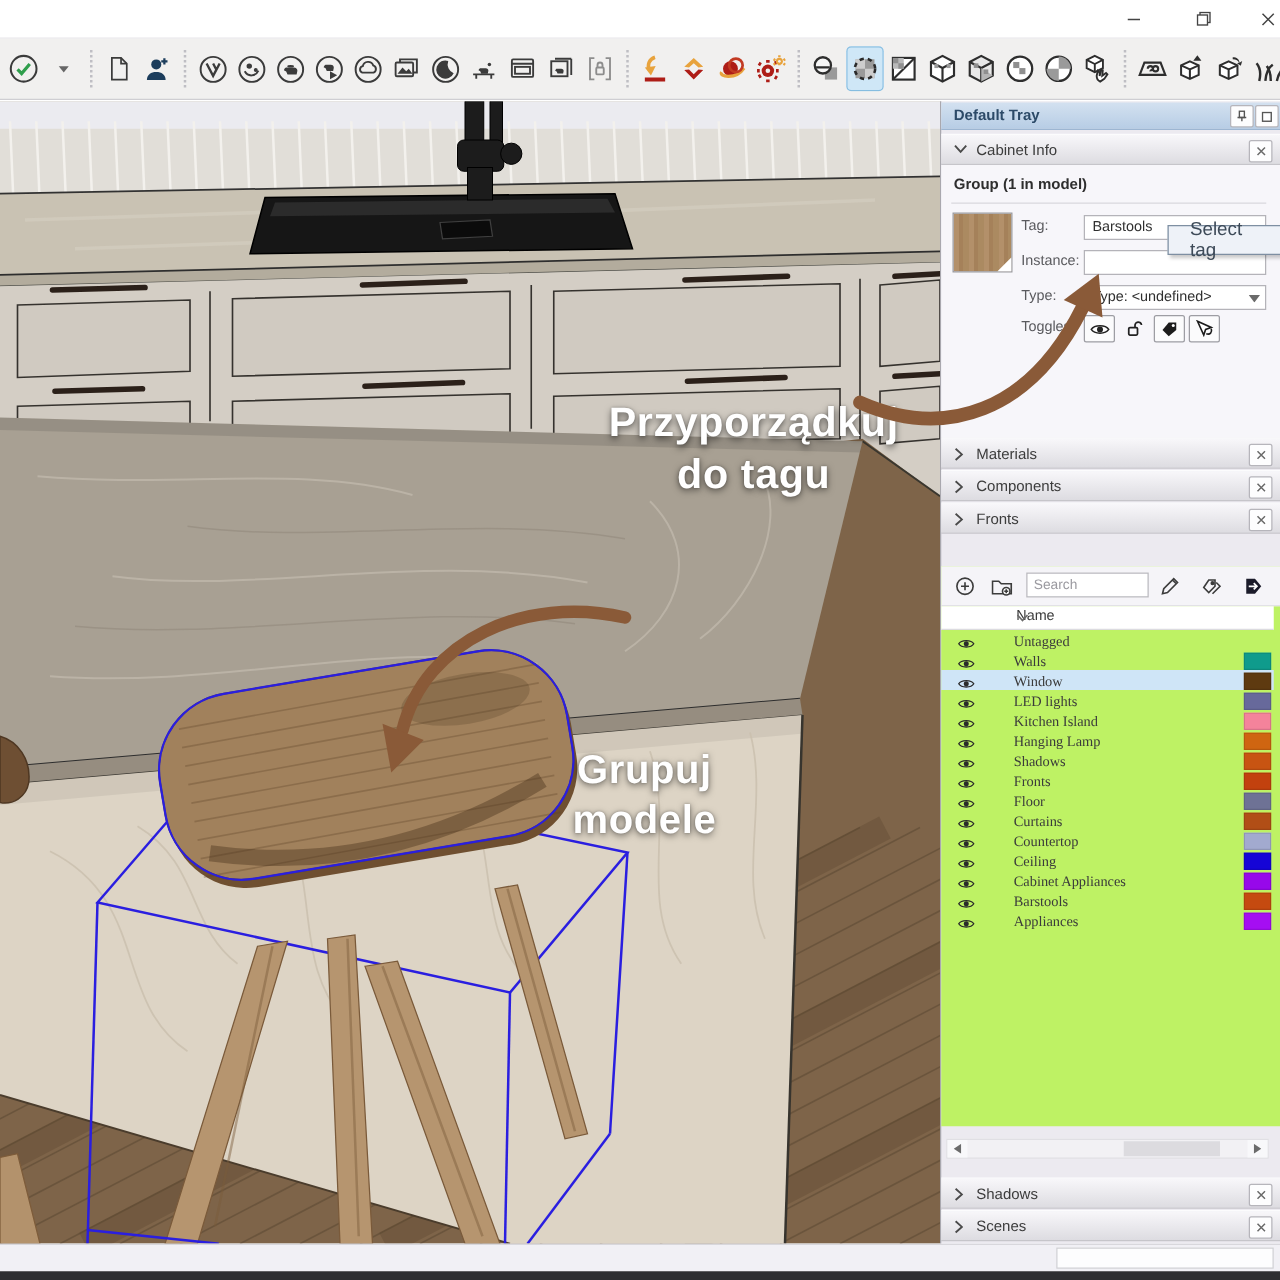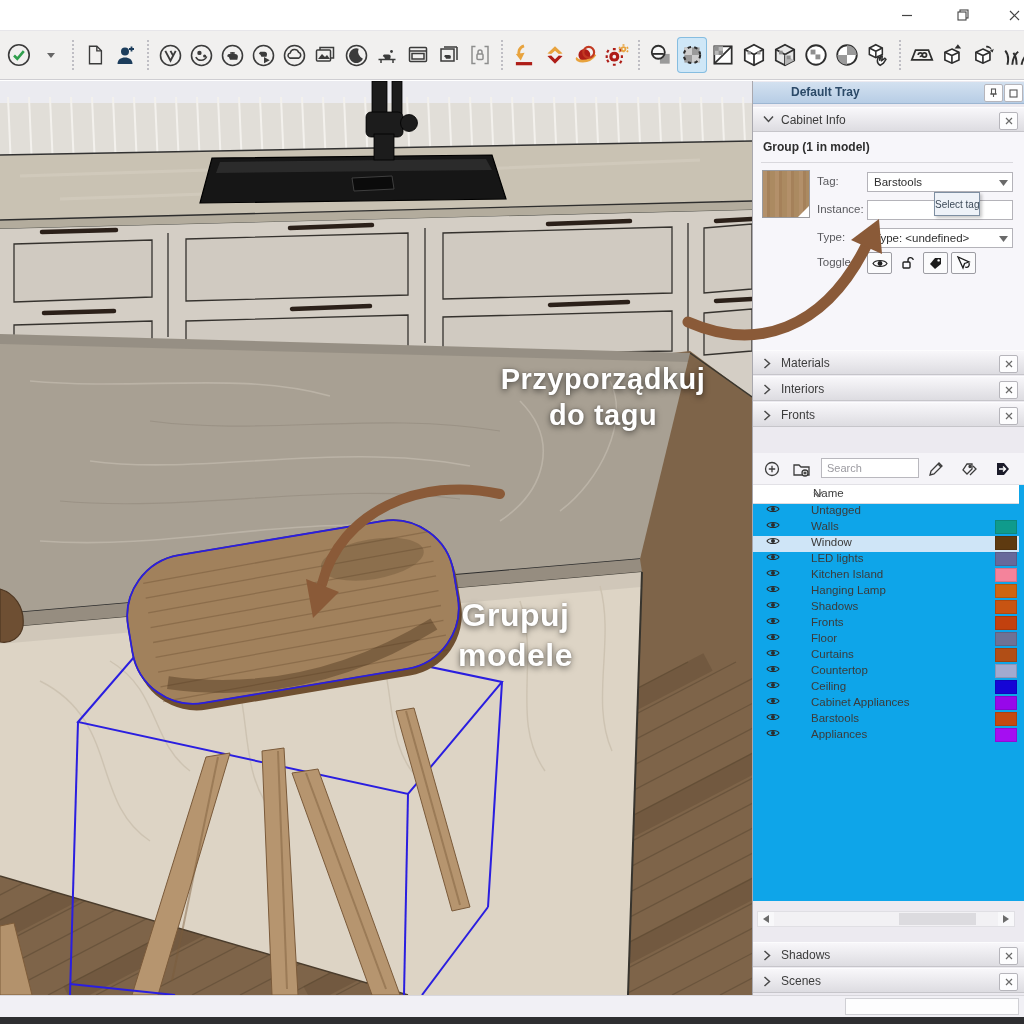--- a/index.html
+++ b/index.html
@@ -12,28 +12,28 @@
   #toolbar{left:0;top:31px;width:1024px;height:49px;background:#f1f0ef;border-bottom:1px solid #cfced2;
     display:flex;align-items:center;padding:0 1px;box-sizing:border-box;}
   .tb-group{display:flex;align-items:center;gap:1px;padding:0 4px;}
   .tb-sep{width:5px;height:30px;border-left:2px dotted #bfbec4;margin:0 2px;}
   .tb-btn{width:30px;height:36px;display:flex;align-items:center;justify-content:center;border-radius:3px;flex:0 0 auto;}
   .tb-btn.active{background:#cfe7f7;box-shadow:0 0 0 1px #86bde0 inset;border-radius:4px;}
   
   #viewport{left:0;top:81px;width:752px;height:914px;background:#d8d4cc;overflow:hidden;}
   .anno{position:absolute;color:#ffffff;font-weight:bold;text-align:center;white-space:pre-line;
     text-shadow:0 2px 6px rgba(0,0,0,.55), 0 0 2px rgba(0,0,0,.25);letter-spacing:.5px;z-index:30;}
-  #anno-assign{left:448px;top:236px;width:310px;font-size:29px;line-height:1.25;margin-top:44px;}
+  #anno-assign{left:448px;top:236px;width:310px;font-size:33px;line-height:1.25;}
   #anno-group{left:398px;top:514px;width:235px;font-size:32px;line-height:1.25;}
   #overlay{left:0;top:0;width:1024px;height:1024px;pointer-events:none;z-index:40;}
   
   #tray{left:752px;top:81px;width:272px;height:914px;background:#eceaf0;border-left:1px solid #a9a8ae;box-sizing:border-box;}
   .tray-hd{position:absolute;left:0;width:272px;height:21px;background:linear-gradient(#d3e1f0,#b7cde5);
     border-bottom:1px solid #9db6d2;}
-  .tray-hd span{position:absolute;left:10px;top:3px;font-size:12px;font-weight:bold;color:#2c4a68;margin-left:28px;}
+  .tray-hd span{position:absolute;left:10px;top:3px;font-size:12px;font-weight:bold;color:#2c4a68;}
   .sec-hd{position:absolute;left:0;width:272px;height:25px;background:linear-gradient(#f8f7fa,#dddce1);
     border-top:1px solid #fcfcfd;border-bottom:1px solid #c6c5ca;box-sizing:border-box;}
   .sec-hd .chev{position:absolute;left:10px;top:7px;}
   .sec-hd .ttl{position:absolute;left:28px;top:5px;font-size:12px;color:#3c3c3c;}
   .xbtn{position:absolute;right:7px;top:4px;width:17px;height:16px;background:#fdfdfe;border:1px solid #b6b5bb;
     border-radius:2px;display:flex;align-items:center;justify-content:center;}
   .panel-body{position:absolute;left:0;width:272px;background:#f7f6fa;}
   
   #ei-summary{position:absolute;left:10px;top:8px;font-size:12px;font-weight:bold;color:#2e2e2e;}
   #ei-hr{position:absolute;left:8px;top:30px;width:252px;border-top:1px solid #d9d8dd;}
@@ -42,33 +42,33 @@
     background:repeating-linear-gradient(90deg,#b3906a 0 4px,#a5815a 4px 7px,#ab8a61 7px 12px);}
   #ei-thumb .corner{position:absolute;right:0;bottom:0;width:0;height:0;border-left:11px solid transparent;border-bottom:11px solid #ffffff;}
   .ei-label{position:absolute;left:64px;font-size:11.5px;color:#5a5a5e;}
   .combo,.tinput{position:absolute;left:114px;width:146px;height:20px;background:#ffffff;border:1px solid #b4b3b9;
     box-sizing:border-box;font-size:11.5px;color:#2f2f2f;}
   .combo{display:flex;align-items:center;padding:0 18px 0 6px;}
   .combo .car{position:absolute;right:4px;top:7px;}
   .tinput{padding:0 6px;font-family:"Liberation Sans",sans-serif;}
   .tog-btn{position:absolute;top:120px;width:25px;height:22px;display:flex;align-items:center;justify-content:center;}
   .tog-btn.framed{background:#fbfbfc;border:1px solid #9d9da3;border-radius:2px;box-sizing:border-box;}
-  #tooltip{position:absolute;left:181px;top:60px;height:20px;padding:1px 0;background:#eef2f8;border:1px solid #7e8fa2;
-    font-size:10px;color:#3d4a58;display:flex;align-items:center;box-shadow:2px 2px 3px rgba(0,0,0,.22);z-index:60;}
+  #tooltip{position:absolute;left:181px;top:48px;height:20px;padding:1px 17px;background:#eef2f8;border:1px solid #7e8fa2;
+    font-size:15px;color:#3d4a58;display:flex;align-items:center;box-shadow:2px 2px 3px rgba(0,0,0,.22);z-index:60;}
   
   #tags-toolbar{position:absolute;left:0;top:0;width:272px;height:31px;background:#f5f4f8;border-bottom:1px solid #e2e1e6;}
   .tg-ic{position:absolute;top:5px;width:22px;height:22px;display:flex;align-items:center;justify-content:center;}
   #tags-search{position:absolute;left:68px;top:5px;width:98px;height:20px;border:1px solid #b9b8be;background:#fff;
     font-size:11px;color:#333;padding:0 5px;box-sizing:border-box;font-family:"Liberation Sans",sans-serif;}
   #tags-search::placeholder{color:#9b9aa0;}
   #name-row{position:absolute;left:0;top:32px;width:266px;height:18px;background:#ffffff;border-bottom:1px solid #dcdbe0;}
   #name-row span{position:absolute;left:60px;top:2px;font-size:11.5px;color:#3c3c3c;}
   #name-row .car{position:absolute;right:38px;top:6px;}
   #tag-list{position:absolute;left:0;top:51px;width:266px;}
-  .tag-row{height:16px;display:flex;align-items:flex-start;}
+  .tag-row{height:16px;display:flex;align-items:flex-end;font-family:Liberation Serif, serif;}
   .tag-row.selected{background:#cfe5f7;}
   .tag-row .eye{width:40px;display:flex;justify-content:center;flex:0 0 auto;}
   .tag-row .tag-name{font-size:11.5px;color:#3b3b3b;flex:1;padding-left:18px;white-space:nowrap;}
   .tag-row .swatch{width:22px;height:14px;margin-right:2px;flex:0 0 auto;box-shadow:0 0 0 1px rgba(0,0,0,.12) inset;}
   #hscroll{position:absolute;left:4px;top:458px;width:258px;height:16px;background:#f2f1f4;border:1px solid #e0dfe4;box-sizing:border-box;}
   #hscroll .ar{position:absolute;top:0;width:16px;height:14px;background:#f8f8fa;display:flex;align-items:center;justify-content:center;}
   #hs-thumb{position:absolute;left:55%;top:1px;width:30%;height:12px;background:#dcdbdf;}
   
   #statusbar{left:0;top:995px;width:1024px;height:21px;background:#f1f0f5;border-top:1px solid #d8d7dc;}
   #measure{position:absolute;left:845px;top:2px;width:172px;height:15px;background:#fdfdfe;border:1px solid #cfcfd4;}
@@ -654,42 +654,42 @@
           <path d="M1 1l6 6M7 1l-6 6" stroke="#6a6a6a" stroke-width="1.2"></path>
         </svg>
       </div>
   </div>
   <div class="sec-hd" style="top:295px">
     <span class="chev">
       <svg width="8" height="11" viewBox="0 0 8 11" fill="none" stroke="#4a4a4a" stroke-width="1.5">
           <path d="M1.5 1l5 4.5-5 4.5"></path>
         </svg>
       </span>
-    <span class="ttl">Interiors</span>
+    <span class="ttl">Components</span>
     <div class="xbtn">
       <svg width="8" height="8" viewBox="0 0 8 8">
           <path d="M1 1l6 6M7 1l-6 6" stroke="#6a6a6a" stroke-width="1.2"></path>
         </svg>
       </div>
   </div>
   <div class="sec-hd" style="top:321px">
     <span class="chev">
       <svg width="8" height="11" viewBox="0 0 8 11" fill="none" stroke="#4a4a4a" stroke-width="1.5">
           <path d="M1.5 1l5 4.5-5 4.5"></path>
         </svg>
       </span>
     <span class="ttl">Fronts</span>
     <div class="xbtn">
       <svg width="8" height="8" viewBox="0 0 8 8">
           <path d="M1 1l6 6M7 1l-6 6" stroke="#6a6a6a" stroke-width="1.2"></path>
         </svg>
       </div>
   </div>
 
-  <div class="panel-body" style="top:372px;height:448px;background:#0ea5e9">
+  <div class="panel-body" style="top:372px;height:448px;background:#bef264">
     <div id="tags-toolbar">
       <div class="tg-ic" style="left:8px">
         <svg width="16" height="16" viewBox="0 0 16 16" fill="none" stroke="#3c3c3c" stroke-width="1.3">
             <circle cx="8" cy="8" r="6.5"></circle>
             <path d="M8 4.8v6.4M4.8 8h6.4"></path>
           </svg>
         </div>
       <div class="tg-ic" style="left:38px">
         <svg width="18" height="15" viewBox="0 0 18 15" fill="none" stroke="#3c3c3c" stroke-width="1.3">
             <path d="M1 3h5l2 2h8v8H1z"></path>

